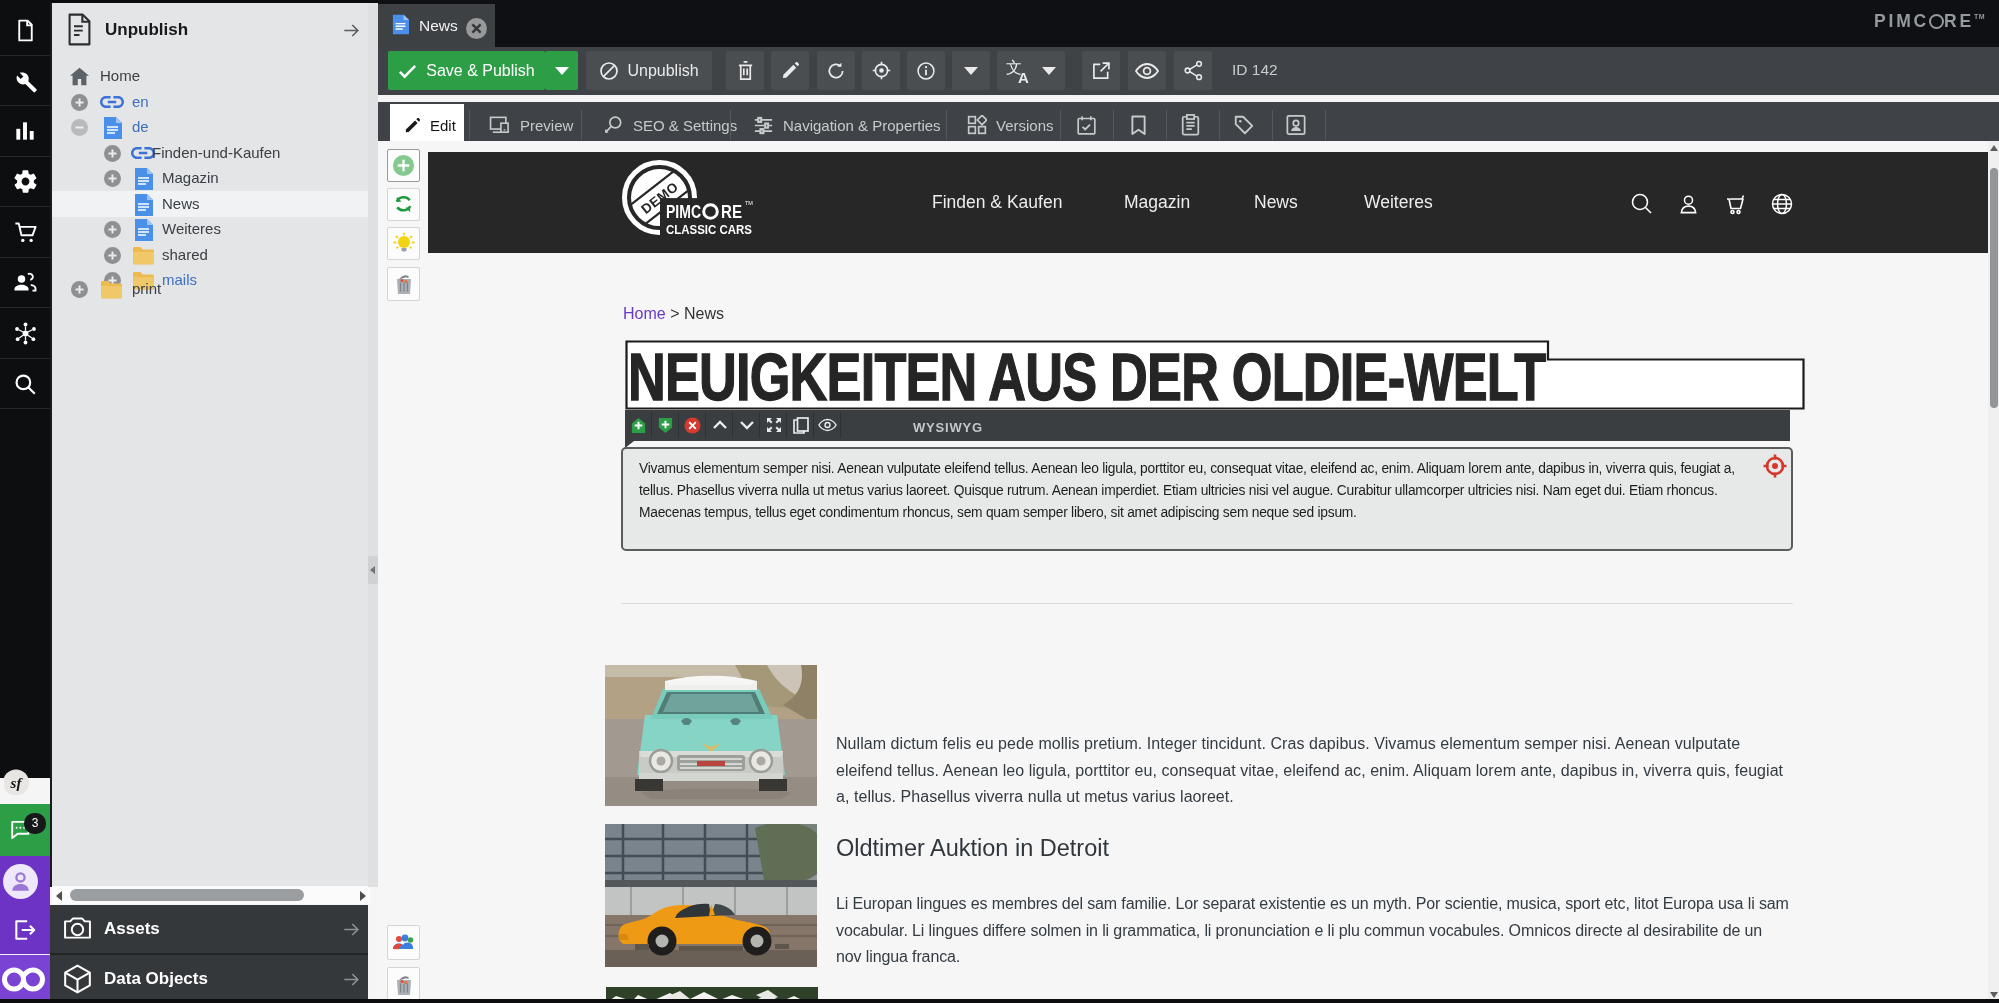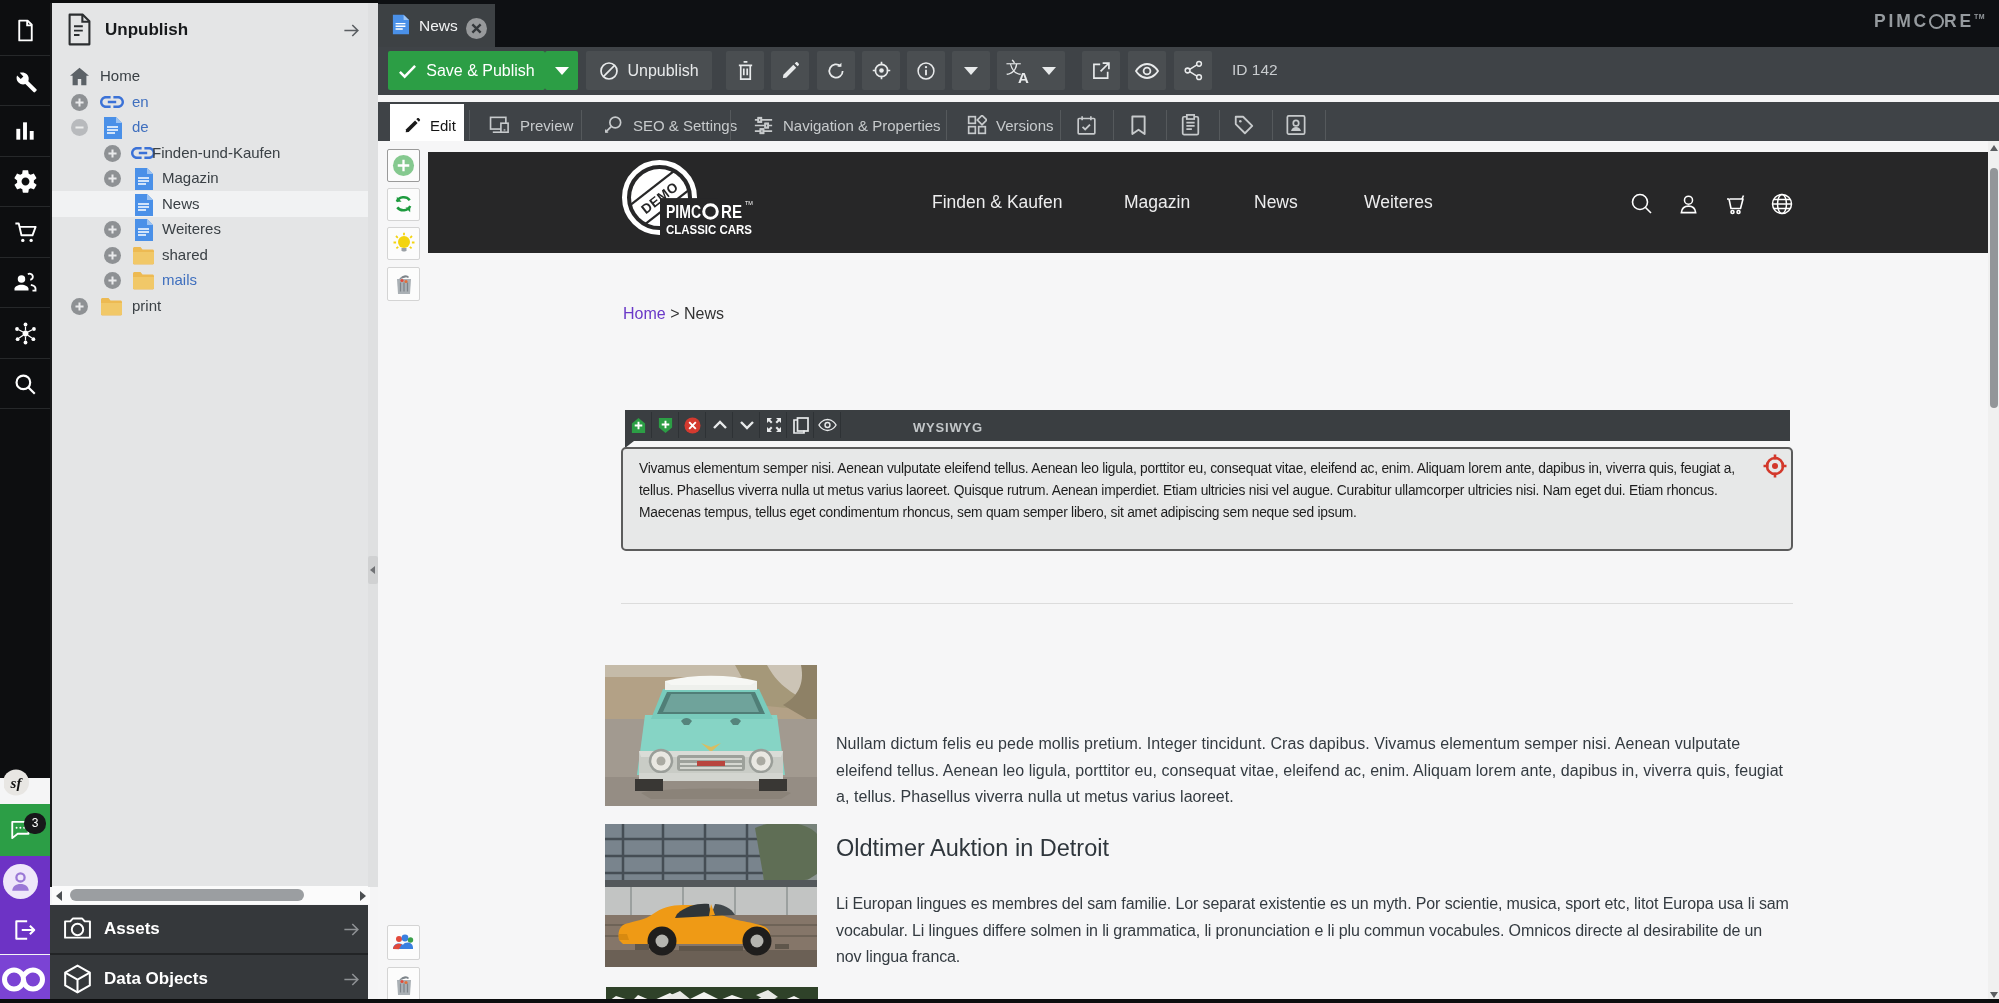--- a/index.html
+++ b/index.html
@@ -240,21 +240,21 @@
         <svg style="position:absolute;left:52px;top:4px" width="17" height="17" viewBox="0 0 16 16">
           <circle cx="8" cy="8" r="8" fill="#8e9194"></circle>
           <path d="M8 4.2v7.6M4.2 8h7.6" stroke="#e9eaeb" stroke-width="1.9"></path>
         </svg>
         <svg style="position:absolute;left:80px;top:3px" width="23" height="19" viewBox="0 0 23 19">
           <path d="M1 2.5c0-.8.7-1.5 1.5-1.5h6l2 2.5h10c.8 0 1.5.7 1.5 1.5v12c0 .8-.7 1.5-1.5 1.5h-18c-.8 0-1.5-.7-1.5-1.5z" fill="#edba52"></path>
           <path d="M1 6h21v10.5c0 .8-.7 1.5-1.5 1.5h-18c-.8 0-1.5-.7-1.5-1.5z" fill="#f1c868"></path>
         </svg>
         <span class="bluetxt" style="position:absolute;left:110px;top:3px;">mails</span>
       </div>
-    <div class="treerow" style="top:291px;text-align:center;">
+    <div class="treerow" style="top:274px;text-align:center;">
         <svg style="position:absolute;left:19px;top:4px" width="17" height="17" viewBox="0 0 16 16">
           <circle cx="8" cy="8" r="8" fill="#8e9194"></circle>
           <path d="M8 4.2v7.6M4.2 8h7.6" stroke="#e9eaeb" stroke-width="1.9"></path>
         </svg>
         <svg style="position:absolute;left:48px;top:3px" width="23" height="19" viewBox="0 0 23 19">
           <path d="M1 2.5c0-.8.7-1.5 1.5-1.5h6l2 2.5h10c.8 0 1.5.7 1.5 1.5v12c0 .8-.7 1.5-1.5 1.5h-18c-.8 0-1.5-.7-1.5-1.5z" fill="#edba52"></path>
           <path d="M1 6h21v10.5c0 .8-.7 1.5-1.5 1.5h-18c-.8 0-1.5-.7-1.5-1.5z" fill="#f1c868"></path>
         </svg>
         <span style="position:absolute;left:80px;top:3px;">print</span>
       </div>
@@ -545,20 +545,26 @@
         </svg>
       <svg style="position:absolute;left:1342px;top:40px" width="24" height="24" viewBox="0 0 24 24" fill="none" stroke="#fff" stroke-width="1.5">
           <circle cx="12" cy="12" r="9.5"></circle>
           <ellipse cx="12" cy="12" rx="4.5" ry="9.5"></ellipse>
           <path d="M2.5 12h19M3.5 7.5h17M3.5 16.5h17"></path>
         </svg>
     </div>
 
     <div class="ab" style="left:245px;top:164px;font-size:16px;color:#333;"><span style="color:#6a39c8;">Home</span> &gt; News</div>
 
+    <div class="ab" style="left:247px;top:199px;width:1180px;height:70px;">
+      <svg width="1180" height="70" style="position:absolute;left:0;top:0;">
+        <path d="M1.5 68.5 L1.5 1.5 L923 1.5 L923 19.5 L1178.5 19.5 L1178.5 68.5 Z" fill="#ffffff" stroke="#1b1b1b" stroke-width="2.2"></path>
+      </svg>
+      <div class="ab" style="left:3px;top:7px;width:1170px;font-size:67px;line-height:60px;font-weight:bold;color:#252525;-webkit-text-stroke:1.3px #252525;white-space:nowrap;transform:scaleX(0.78);transform-origin:0 0;letter-spacing:-1px;">NEUIGKEITEN AUS DER OLDIE-WELT</div>
+    </div>
 
     <div class="ab" style="left:247px;top:269px;width:1165px;height:31px;background:#3a3e41;">
       <div class="ab" style="left:0;top:31px;width:0;height:0;border-left:9px solid #3a3e41;border-bottom:7px solid transparent;"></div>
       <div class="wb" style="left:1px;">
           <svg width="17" height="17" viewBox="0 0 18 18">
             <path d="M9 1l7 6v10H2V7z" fill="#2c9e45"></path>
             <path d="M9 5v8M5 9h8" stroke="#fff" stroke-width="2"></path>
           </svg>
         </div>
       <div class="wb" style="left:28px;">

